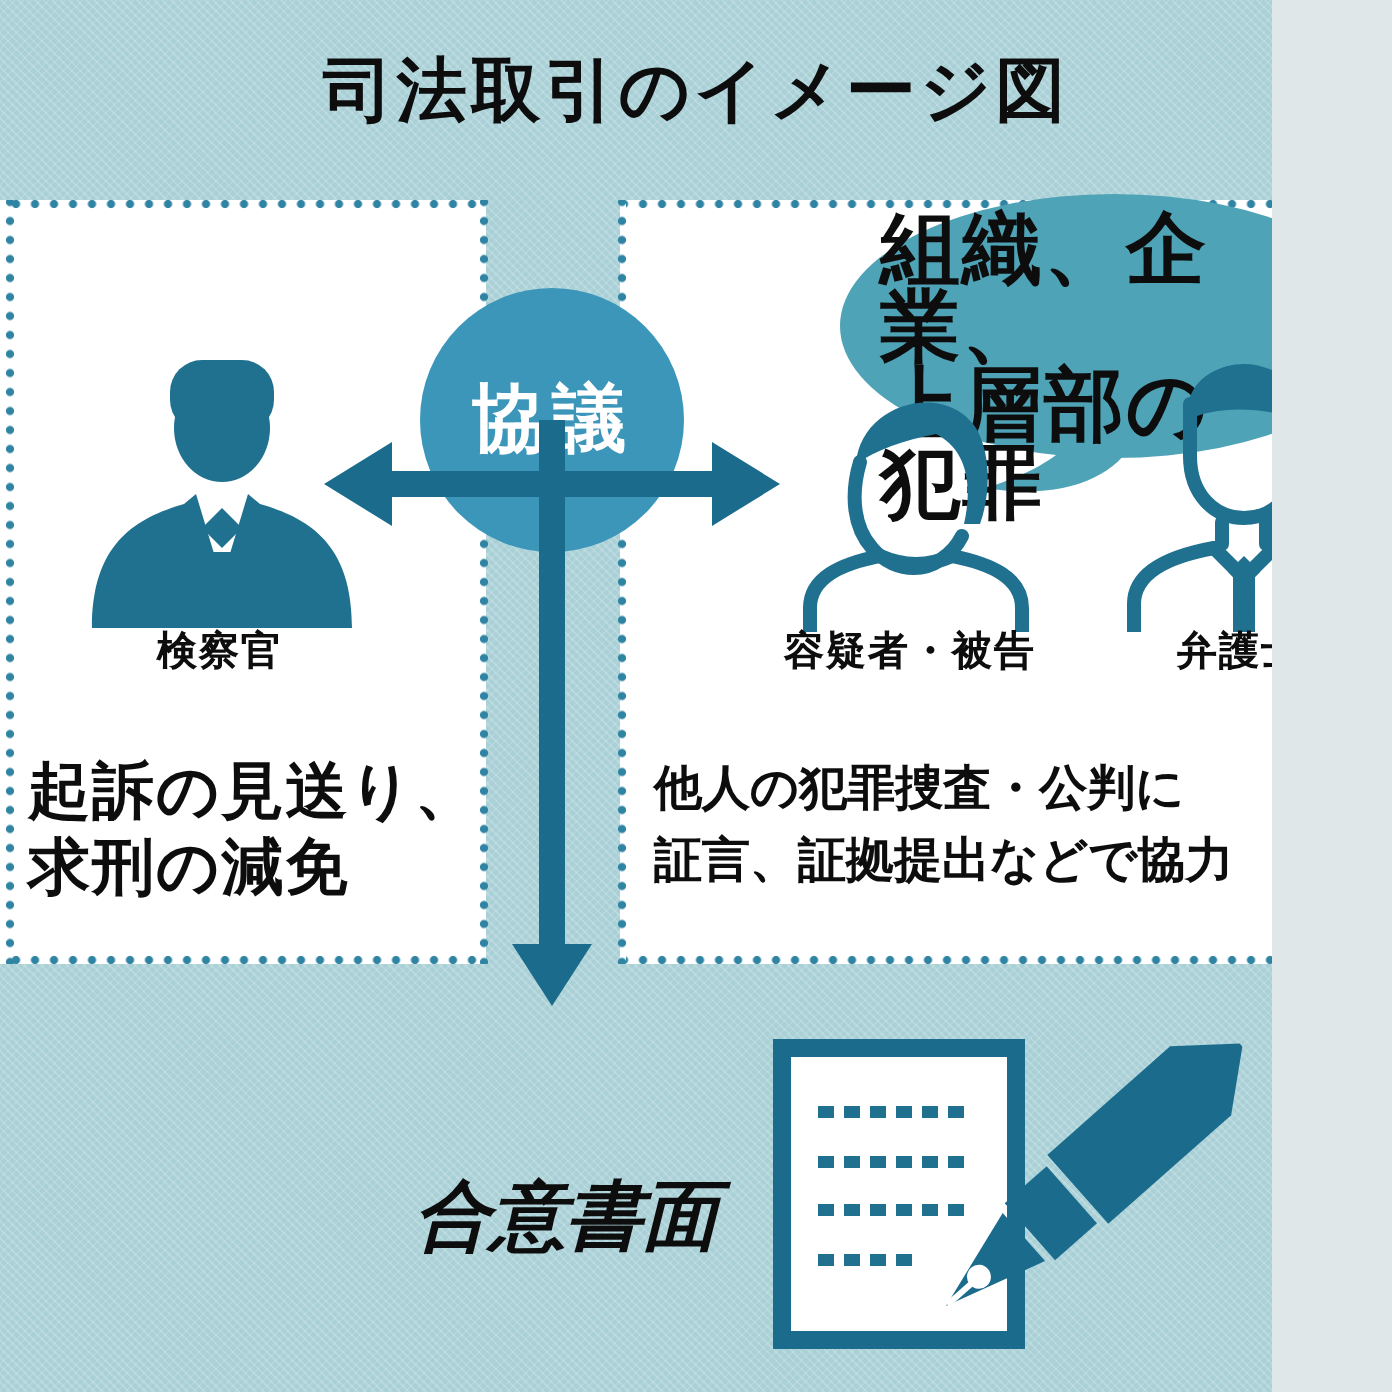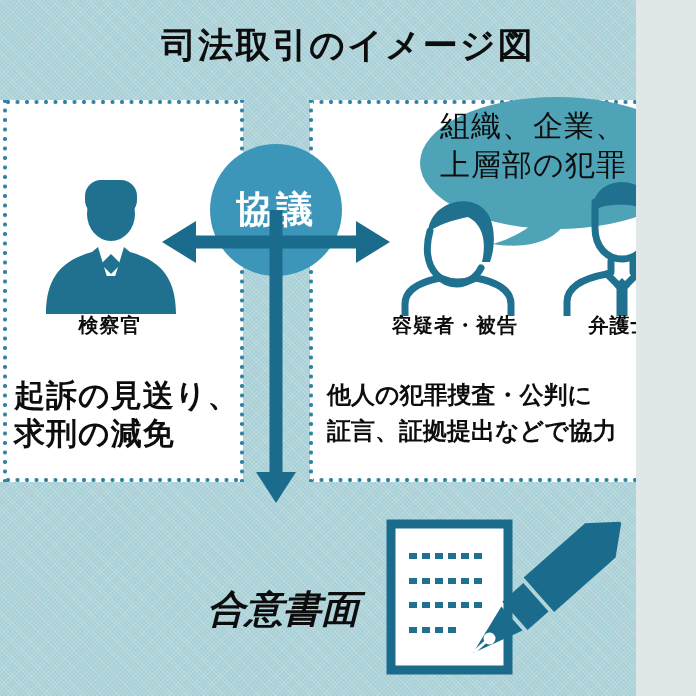--- a/index.html
+++ b/index.html
@@ -19,21 +19,21 @@
   .dots-h{height:6px;background-image:radial-gradient(circle, var(--dot,#2f84a3) 1.8px, rgba(0,0,0,0) 2.3px);background-size:9.5px 6px;background-position:center;}
   .dots-v{width:6px;background-image:radial-gradient(circle, var(--dot,#2f84a3) 1.8px, rgba(0,0,0,0) 2.3px);background-size:6px 9.5px;background-position:center;}
   .title{position:absolute;left:0;top:22px;width:696px;text-align:center;
     font-size:35px;font-weight:700;letter-spacing:2px;}
   .node{position:absolute;width:132px;height:132px;border-radius:50%;
     background:var(--node,#3b96ba);display:flex;align-items:center;justify-content:center;
     color:#fff;font-size:37px;font-weight:700;letter-spacing:3px;}
   #node-negotiation{left:210px;top:144px;}
   #node-agreement{left:212px;top:467px;}
   .abs{position:absolute;}
-  .bubble-text{position:absolute;left:440px;top:106px;font-size:30px;font-weight:400;line-height:39px;letter-spacing:1px;}
+  .bubble-text{position:absolute;left:440px;top:106px;font-size:40px;font-weight:700;line-height:39px;letter-spacing:1px;}
   .actor-label{position:absolute;top:312px;font-size:20px;font-weight:600;text-align:center;letter-spacing:1px;}
   #label-prosecutor{left:32px;width:156px;}
   #label-suspect{left:362px;width:186px;}
   #label-lawyer{left:552px;width:136px;}
   .offer{position:absolute;top:377px;font-weight:800;}
   #offer-left{left:14px;font-size:31px;line-height:38px;letter-spacing:1px;}
   #offer-right{left:327px;font-size:24px;line-height:36px;}
   .caption{position:absolute;left:168px;top:592px;width:230px;text-align:center;
     font-size:38px;line-height:35px;font-weight:600;font-style:italic;}
   svg{display:block;}

